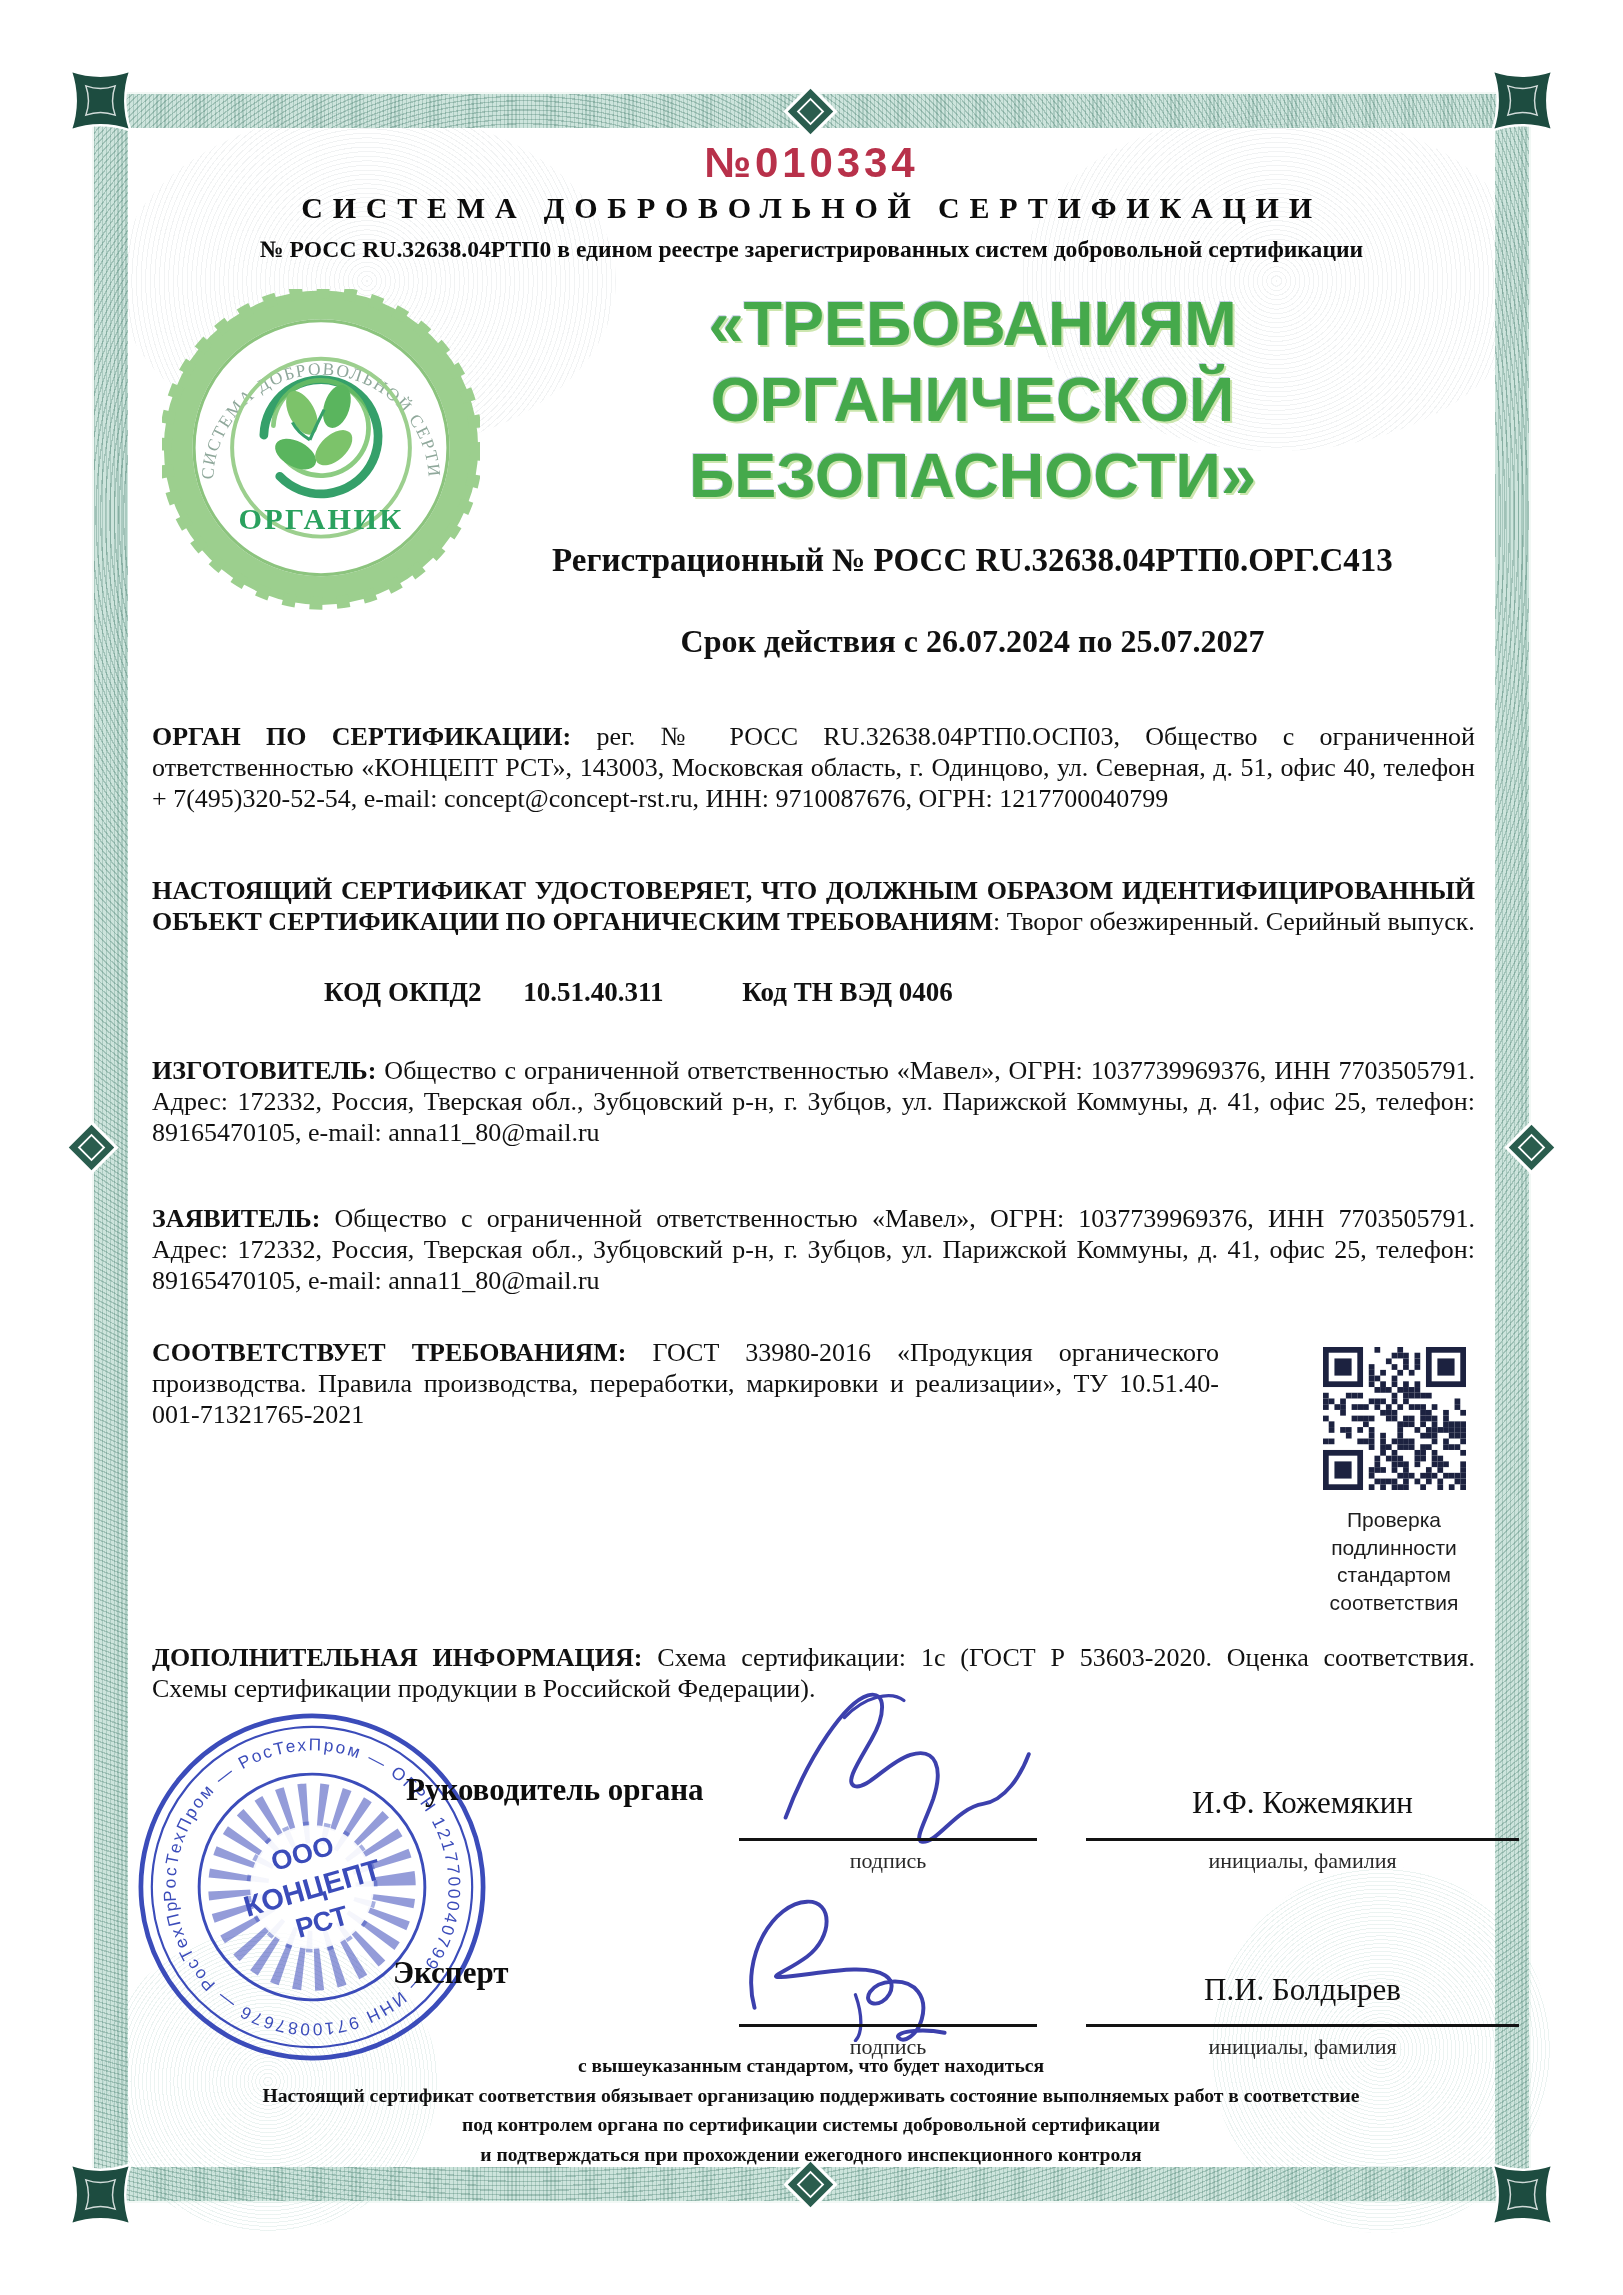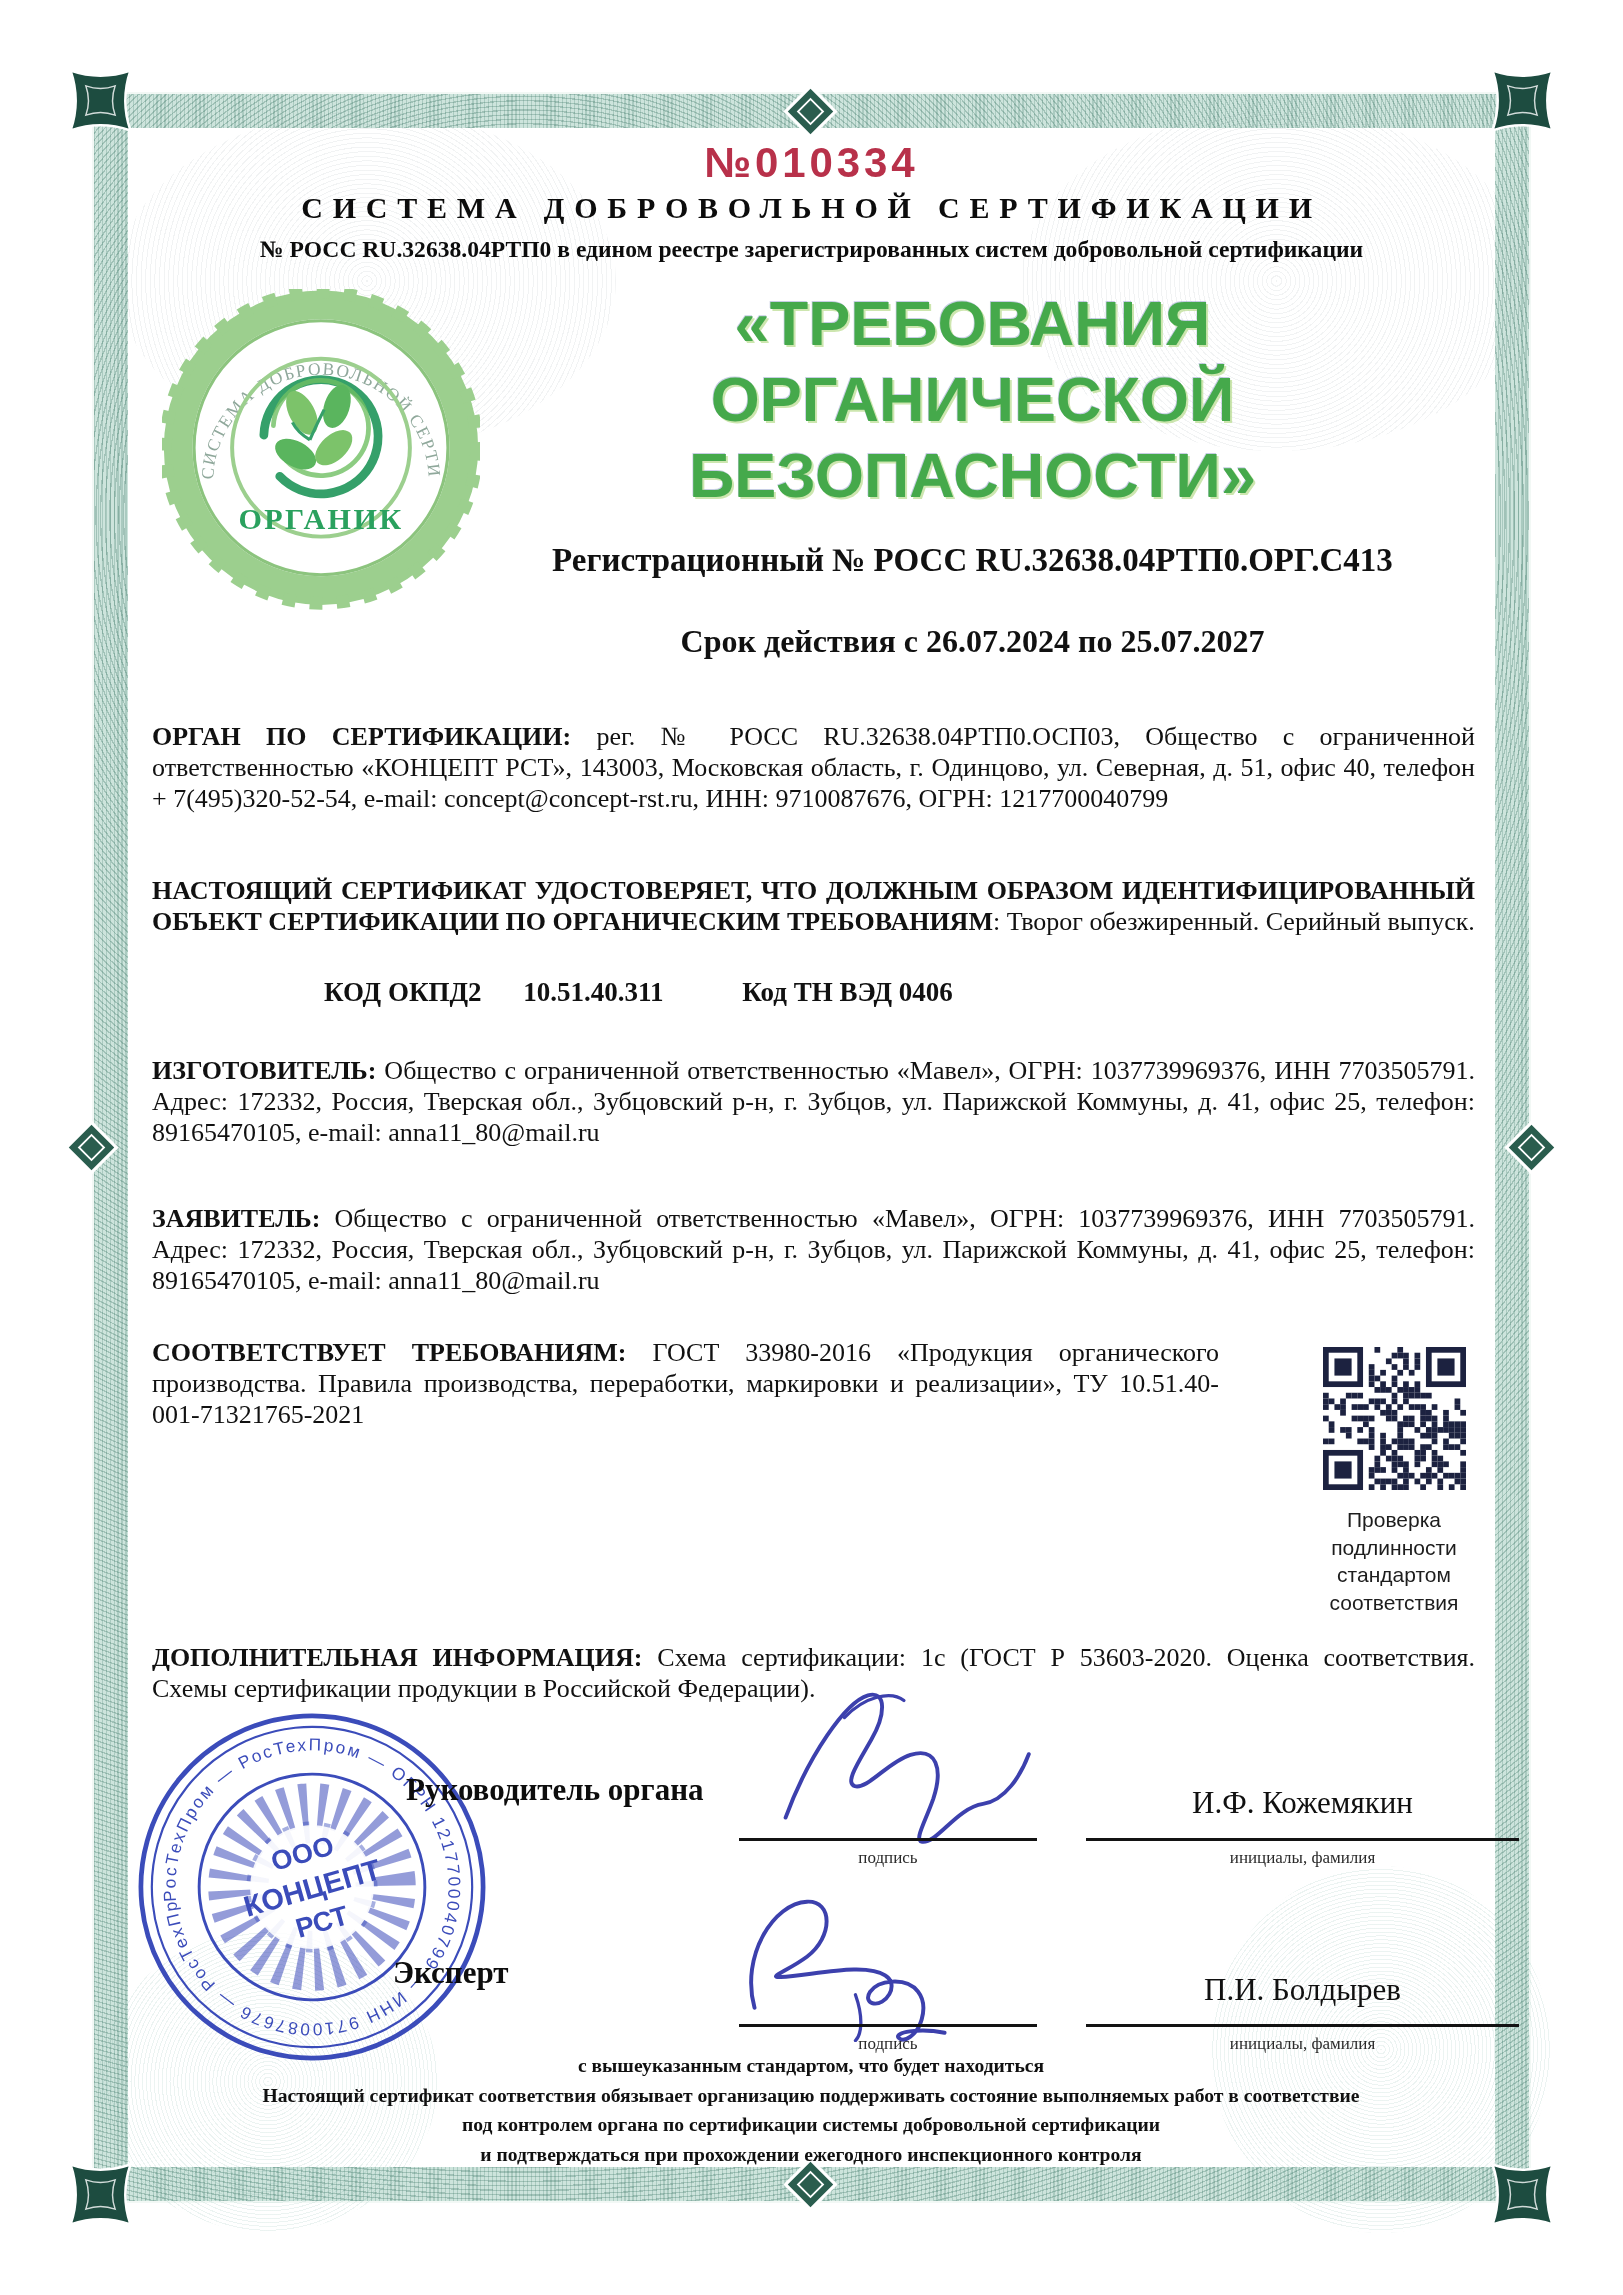--- a/index.html
+++ b/index.html
@@ -51,21 +51,21 @@
   
   .qr-box{left:1323px;top:1347px;width:143px;height:143px;}
   .qr-caption{left:1280px;top:1506px;width:228px;text-align:center;
     font-family:"Liberation Sans",sans-serif;font-size:21px;line-height:27.5px;color:#1d1d1d;}
   
   .role{font-family:Liberation Serif, serif;font-weight:700;font-size:31px;color:#0d0d0d;}
   .role-head{left:406px;top:1772px;} .role-expert{left:393px;top:1955px;}
   .sigline{position:absolute;height:2.6px;background:#131313;}
   .l1a{left:739px;top:1838px;width:298px;} .l1b{left:1086px;top:1838px;width:433px;}
   .l2a{left:739px;top:2024px;width:298px;} .l2b{left:1086px;top:2024px;width:433px;}
-  .under{position:absolute;text-align:center;font-size:17px;color:#2a2a2a;}
+  .under{position:absolute;text-align:center;font-size:22px;color:#2a2a2a;}
   .u1a{left:739px;top:1848px;width:298px;} .u1b{left:1086px;top:1848px;width:433px;}
   .u2a{left:739px;top:2034px;width:298px;} .u2b{left:1086px;top:2034px;width:433px;}
   .sig-name{position:absolute;text-align:center;font-size:31px;color:#101010;}
   .n1{left:1086px;top:1785px;width:433px;} .n2{left:1086px;top:1972px;width:433px;}
   .sig-svg{position:absolute;}
   .s1{left:746px;top:1677px;width:308px;height:170px;}
   .s2{left:727px;top:1878px;width:308px;height:164px;}
   
   .footer{left:196px;top:2051px;width:1230px;text-align:center;font-weight:600;font-size:19.6px;line-height:29.5px;color:#101010;}
   
@@ -141,21 +141,21 @@
       <ellipse cx="88" cy="78" rx="8" ry="15" fill="#7cc36a" transform="rotate(-28 88 78)"></ellipse>
       <ellipse cx="110" cy="74" rx="8" ry="14" fill="#5ab55e" transform="rotate(18 110 74)"></ellipse>
       <ellipse cx="84" cy="104" rx="8" ry="14" fill="#5ab55e" transform="rotate(-62 84 104)"></ellipse>
       <ellipse cx="108" cy="100" rx="8" ry="14" fill="#7cc36a" transform="rotate(48 108 100)"></ellipse>
       <path d="M93,95 C96,88 99,82 102,76 M93,95 C88,92 84,88 82,84" fill="none" stroke="#35a06a" stroke-width="2"></path>
     </g>
     <text x="100" y="151" text-anchor="middle" font-family="Liberation Serif, serif" font-weight="bold" font-size="19" letter-spacing="1.5" fill="#2aa15e">ОРГАНИК</text>
   </svg>
 
   <div class="abs main-title">
-    <div>«ТРЕБОВАНИЯ ОРГАНИЧЕСКОЙ</div>
+    <div>«ТРЕБОВАНИЯМ ОРГАНИЧЕСКОЙ</div>
     <div>БЕЗОПАСНОСТИ»</div>
   </div>
 
   <div class="abs reg-line">Регистрационный № РОСС RU.32638.04РТП0.ОРГ.С413</div>
   <div class="abs valid-line">Срок действия с 26.07.2024 по 25.07.2027</div>
 
   <p class="abs para p-body"><span class="lbl gap">ОРГАН ПО СЕРТИФИКАЦИИ:</span><span>рег. № РОСС RU.32638.04РТП0.ОСП03, Общество с ограниченной ответственностью «КОНЦЕПТ РСТ», 143003, Московская область, г. Одинцово, ул. Северная, д. 51, офис 40, телефон + 7(495)320-52-54, e-mail: concept@concept-rst.ru, ИНН: 9710087676, ОГРН: 1217700040799</span></p>
 
   <p class="abs para p-cert"><span class="lbl">НАСТОЯЩИЙ СЕРТИФИКАТ УДОСТОВЕРЯЕТ, ЧТО ДОЛЖНЫМ ОБРАЗОМ ИДЕНТИФИЦИРОВАННЫЙ ОБЪЕКТ СЕРТИФИКАЦИИ ПО ОРГАНИЧЕСКИМ ТРЕБОВАНИЯМ</span><span>: Творог обезжиренный. Серийный выпуск.</span></p>
 

